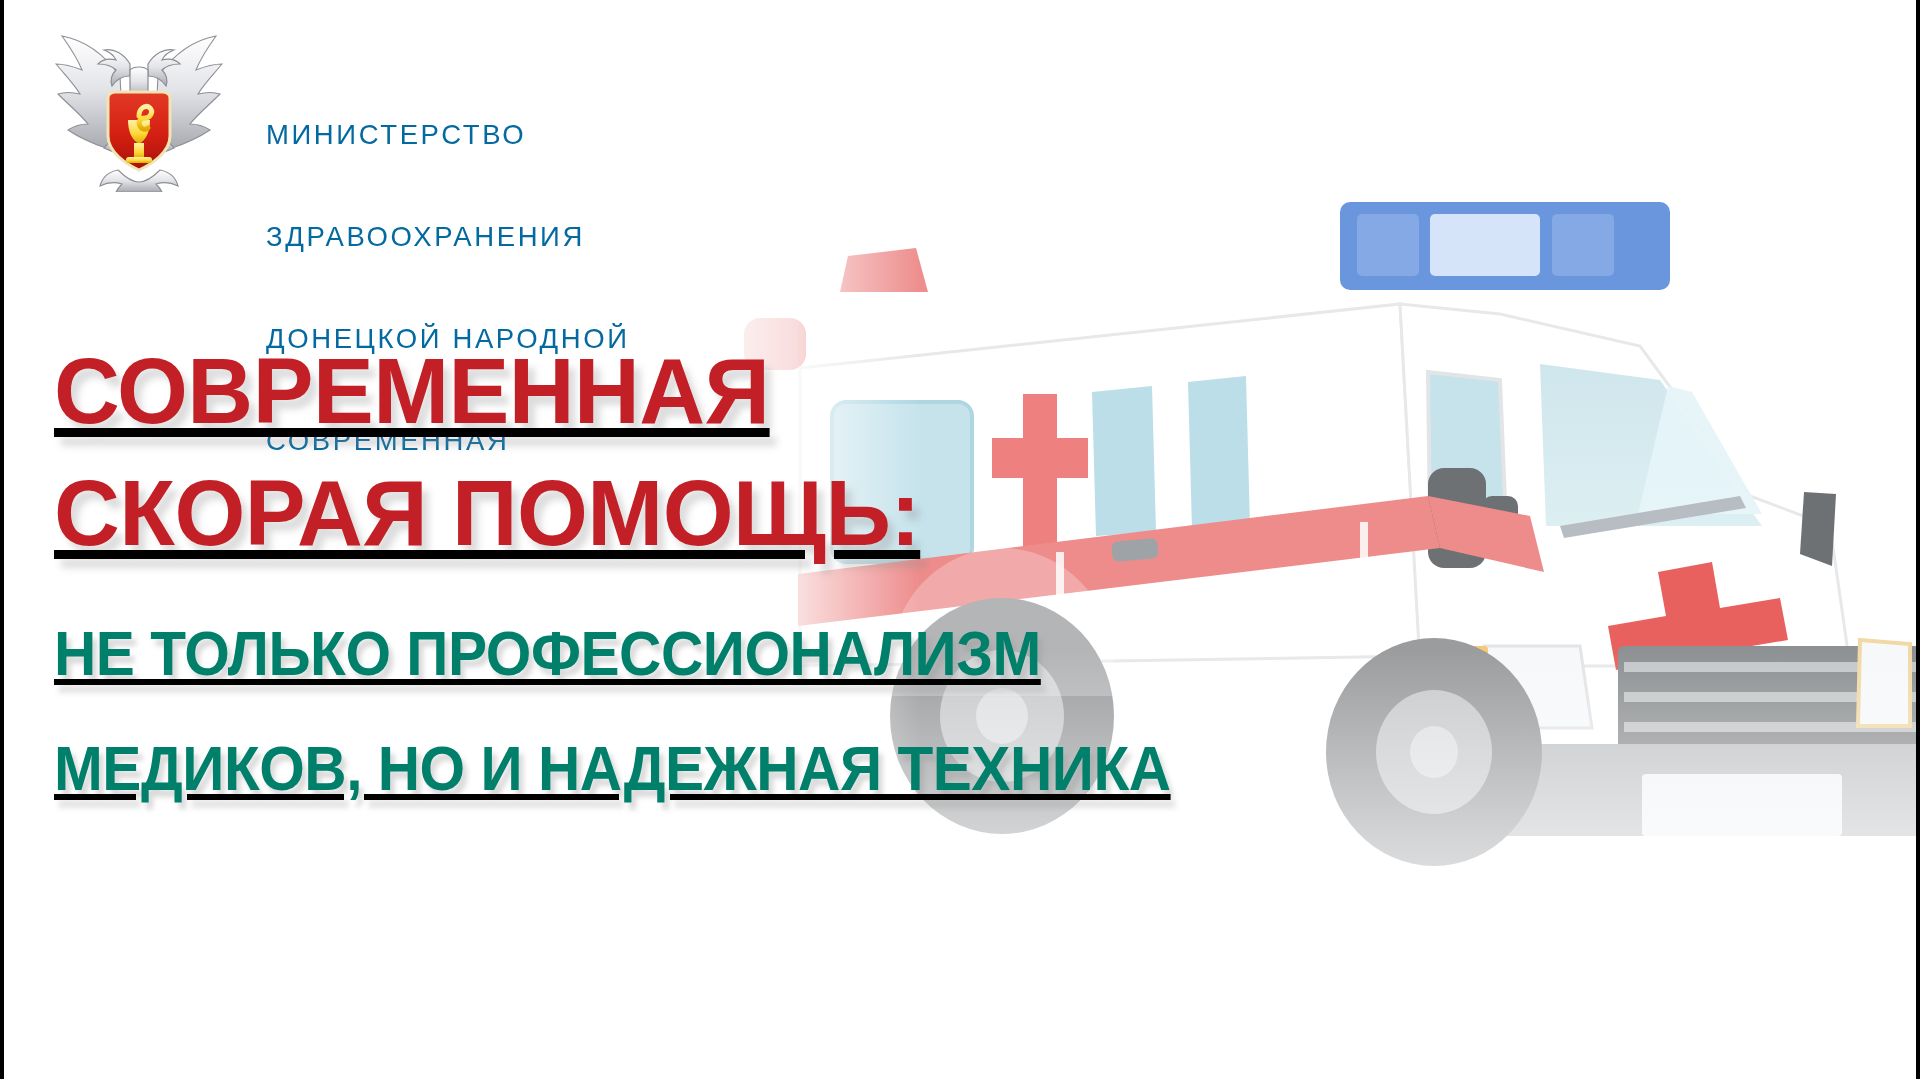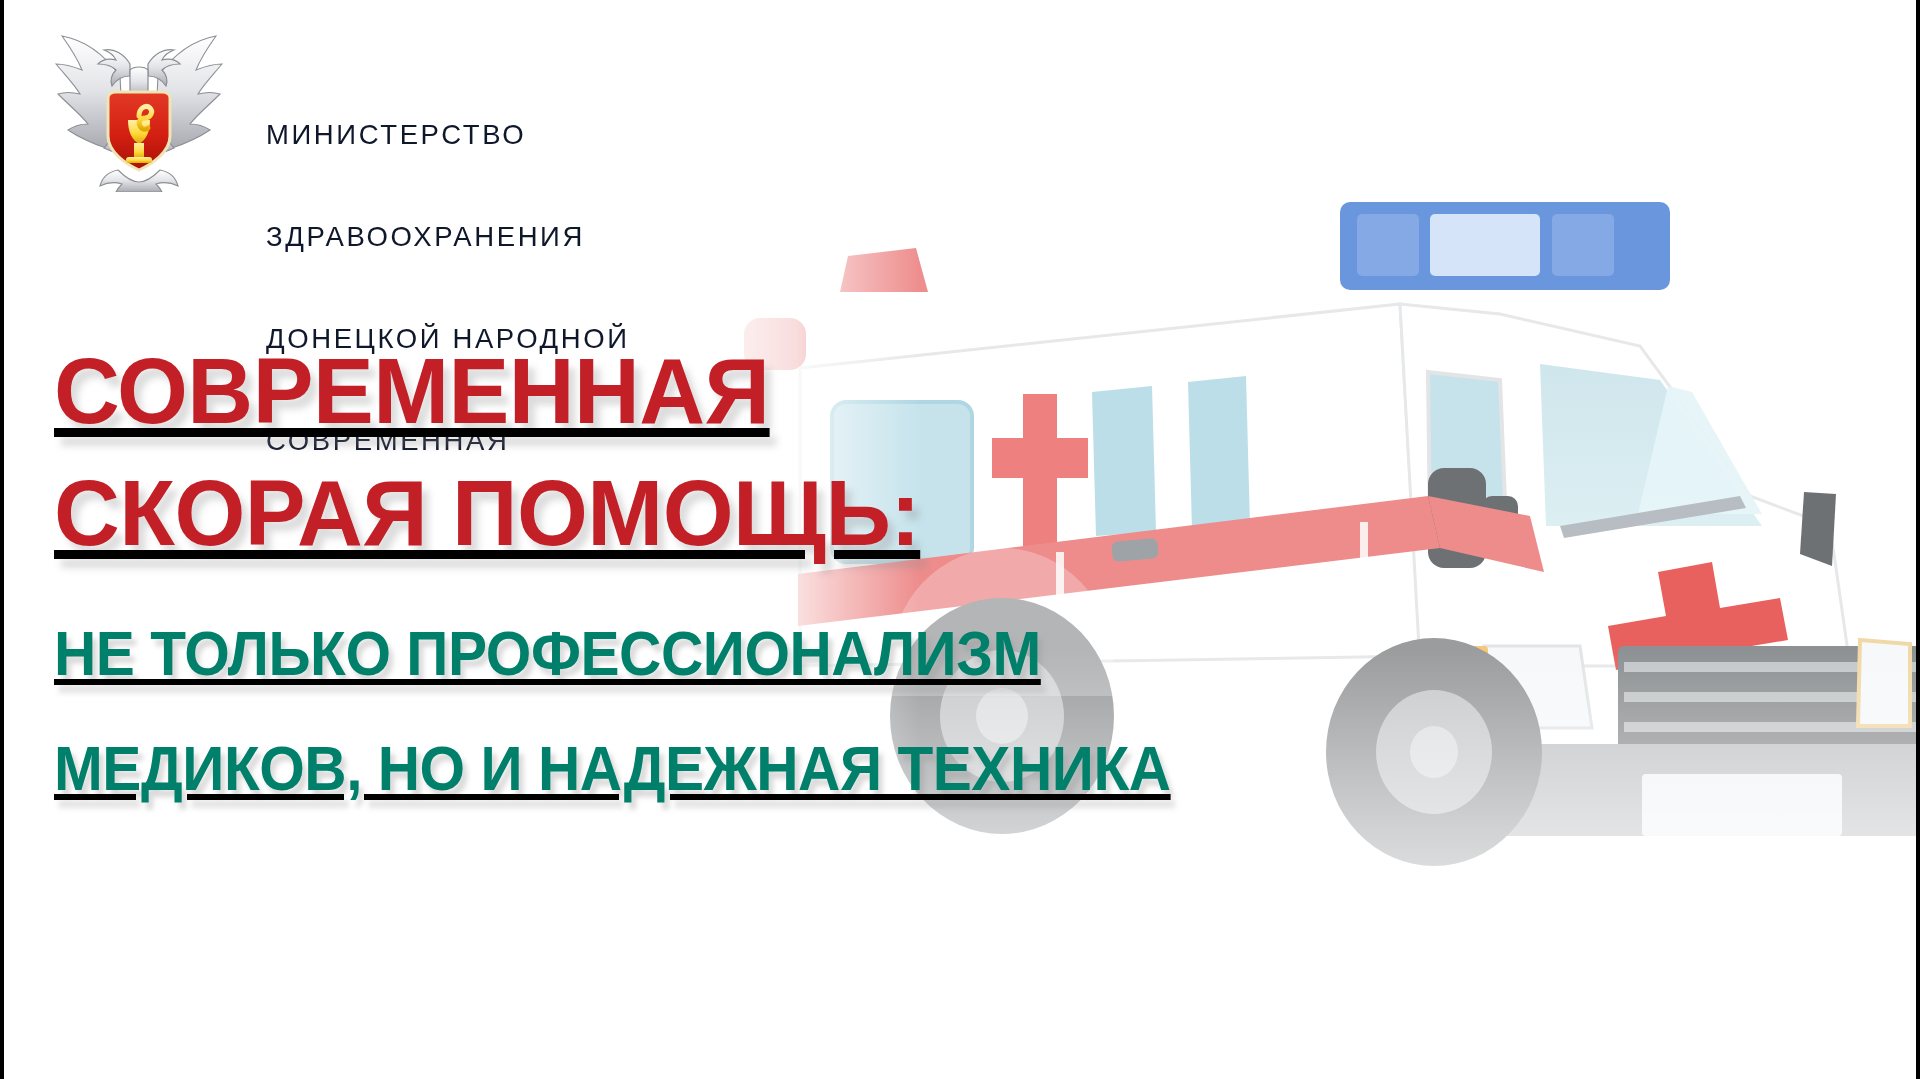--- a/index.html
+++ b/index.html
@@ -14,21 +14,21 @@
   
   .edge-bar{position:absolute;top:0;bottom:0;width:4px;background:#000;z-index:60;}
   .edge-bar.left{left:0;}
   .edge-bar.right{right:0;}
 
   
   .header{position:absolute;left:46px;top:24px;display:flex;align-items:flex-start;gap:34px;z-index:30;}
   .emblem{width:186px;height:168px;position:relative;flex:none;}
   .ministry-text{
     margin-top:26px;
-    color:#0f172a;
+    color:#0369a1;
     font-size:27.5px;
     line-height:34px;
     letter-spacing:2.6px;
     font-weight:400;
     white-space:pre;
     font-family:"Liberation Sans","DejaVu Sans",sans-serif;
   }
   .ministry-text div{display:block;}
 
   

